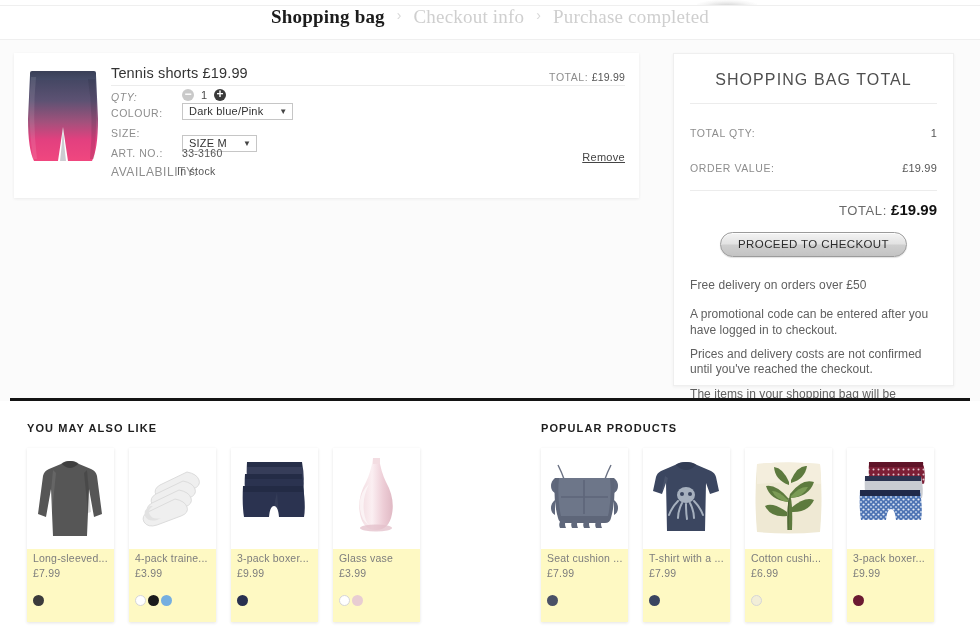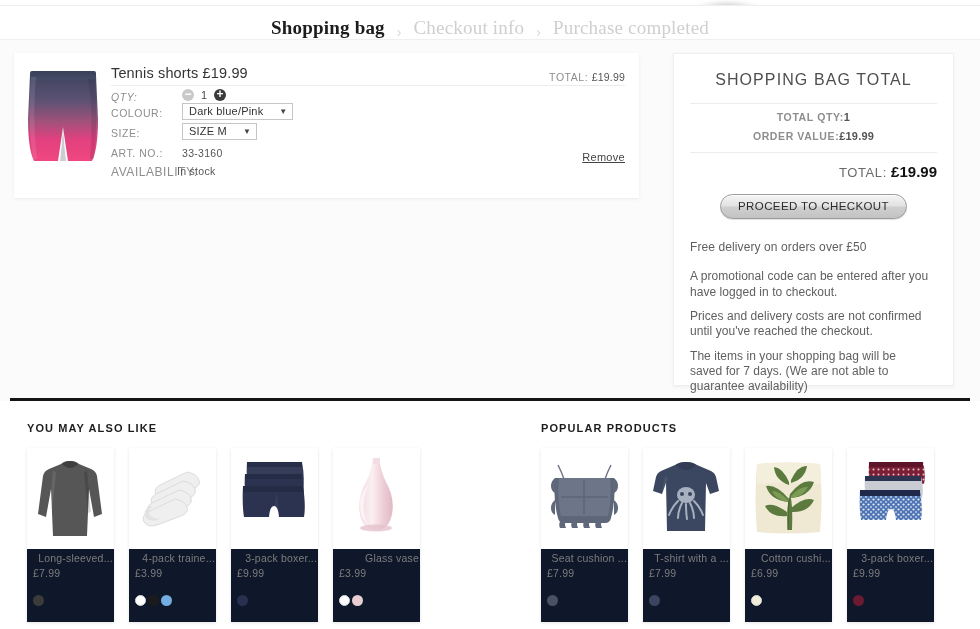--- a/index.html
+++ b/index.html
@@ -22,21 +22,21 @@
   }
   .top-smudge {
     position:absolute; left:697px; top:0px; width:60px; height:5px;
     background: radial-gradient(ellipse at 50% 120%, rgba(120,120,120,.32) 0%, rgba(160,160,160,.10) 55%, rgba(255,255,255,0) 78%);
     filter: blur(0.6px);
   }
   .breadcrumb {
     position: absolute; left: 0; top: 6px; width: 980px; height: 34px;
     background: #ffffff;
     border-bottom: 1px solid #efefef;
-    display: flex; align-items: flex-end; justify-content: center;
+    display: flex; align-items: flex-start; justify-content: center;
     font-family: "Liberation Serif", serif;
   }
   .crumb {
     font-size: 19px; letter-spacing: .2px; white-space: nowrap;
   }
   .crumb.active { color: #1c1c1c; font-weight: 700; }
   .crumb.inactive { color: #cfcfcf; font-weight: 400; }
   .crumb-sep {
     color: #d8d8d8; font-size: 14px; margin: 0 12px;
     font-family: "Liberation Sans", sans-serif; position: relative; top: 1px;
@@ -91,21 +91,21 @@
   .qty-num { font-size: 11px; color: #4a4a4a; margin: 0 7px; }
 
   .select-box {
     position: absolute; left: 168px;
     border: 1px solid #c6c6c6; background: #ffffff;
     font-size: 11px; color: #333333;
     padding: 1px 5px 2px 6px; display: inline-flex; align-items: center;
     letter-spacing: .2px; white-space: nowrap; gap: 8px;
   }
   .sel-colour { top: 50px; }
-  .sel-size   { top: 70px; align-items: center; }
+  .sel-size   { top: 82px; align-items: center; }
   .caret { margin-left: 8px; font-size: 8px; color: #444; position: relative; top: 0px; }
 
   .plain-val {
     position: absolute; left: 168px; font-size: 10.5px; color: #555555;
     letter-spacing: .3px; white-space: nowrap;
   }
   .val-art { top: 94px; }
   .row-avail-label { position:absolute; left:97px; top:112px; font-size:12px; color:#8d8d8d; letter-spacing:.55px; }
   .avail-inline { position:absolute; left:163px; top:112px; font-size:10.5px; color:#555; letter-spacing:.3px; }
 
@@ -131,23 +131,23 @@
     position: absolute; left: 673px; top: 12px; width: 281px; height: 333px;
     background: #ffffff; border: 1px solid #efefef;
     box-shadow: 0 1px 3px rgba(0,0,0,.05);
   }
   .totals-title {
     text-align: center; font-size: 16px; color: #4f4f4f;
     letter-spacing: 1.1px; padding-top: 17px; font-weight: 400;
   }
   .totals-rule { height: 1px; background: #ececec; margin: 14px 16px 0 16px; }
   .totals-row {
-    display: flex; justify-content: center; align-items: baseline;
-    margin: 0 16px; padding: 7px 0 0 0;
-    font-size: 10.5px; color: #8d8d8d; letter-spacing: .6px; font-weight: bold;
+    display: flex; justify-content: space-between; align-items: baseline;
+    margin: 16px 16px; padding: 7px 0 0 0;
+    font-size: 10.5px; color: #8d8d8d; letter-spacing: .6px;
   }
   .totals-row .val { color: #555555; letter-spacing: .2px; font-size: 11px; }
   .totals-rule2 { height: 1px; background: #ececec; margin: 10px 16px 0 16px; }
   .grand {
     text-align: right; margin: 0 16px; padding-top: 10px;
     font-size: 13px; color: #6a6a6a; letter-spacing: .6px;
   }
   .grand b { color: #111111; font-size: 15px; letter-spacing: 0; }
 
   .checkout-wrap { text-align: center; margin-top: 14px; }
@@ -185,23 +185,23 @@
   }
   .rec-group { position: absolute; top: 0; }
   .rec-left  { left: 27px; }
   .rec-right { left: 541px; }
   .rec-head {
     font-size: 11px; font-weight: 700; color: #1d1d1d;
     letter-spacing: 1.1px; padding-top: 21px;
   }
   .rec-strip { display: flex; gap: 15px; margin-top: 14px; }
   .rec-card {
-    width: 87px; height: 174px; background: #0f172a;
+    width: 87px; height: 174px; background: #fef9c3;
     box-shadow: 0 1px 3px rgba(0,0,0,.11);
-    position: relative; cursor: pointer; text-align: right;
+    position: relative; cursor: pointer;
   }
   .rec-img { width: 87px; height: 101px; overflow: hidden; background:#fff; }
   .rec-img svg { display:block; width: 87px; height: 101px; }
   .rec-name {
     position:absolute; left: 6px; top: 104px; width: 80px;
     font-size: 10.5px; color: #7d7d7d; letter-spacing: .2px;
     white-space: nowrap; overflow: hidden;
   }
   .rec-price {
     position:absolute; left: 6px; top: 119px;

